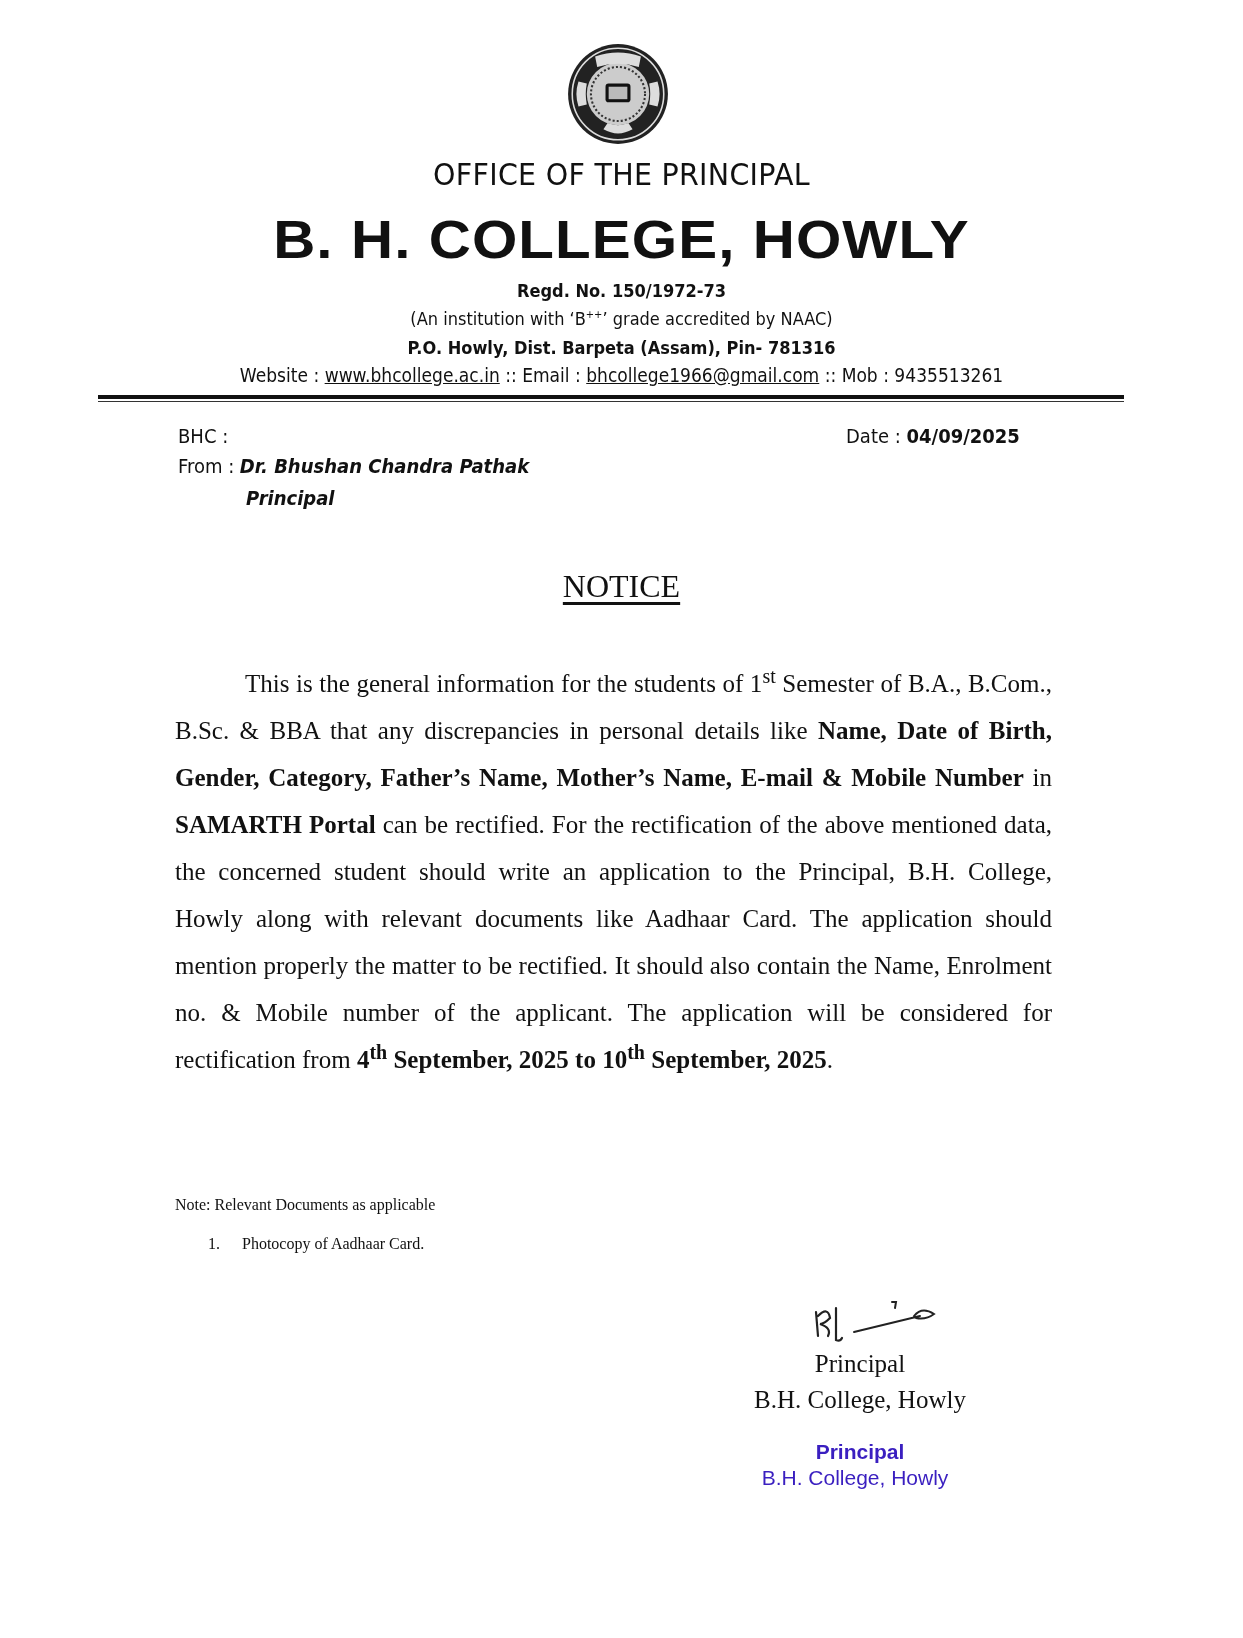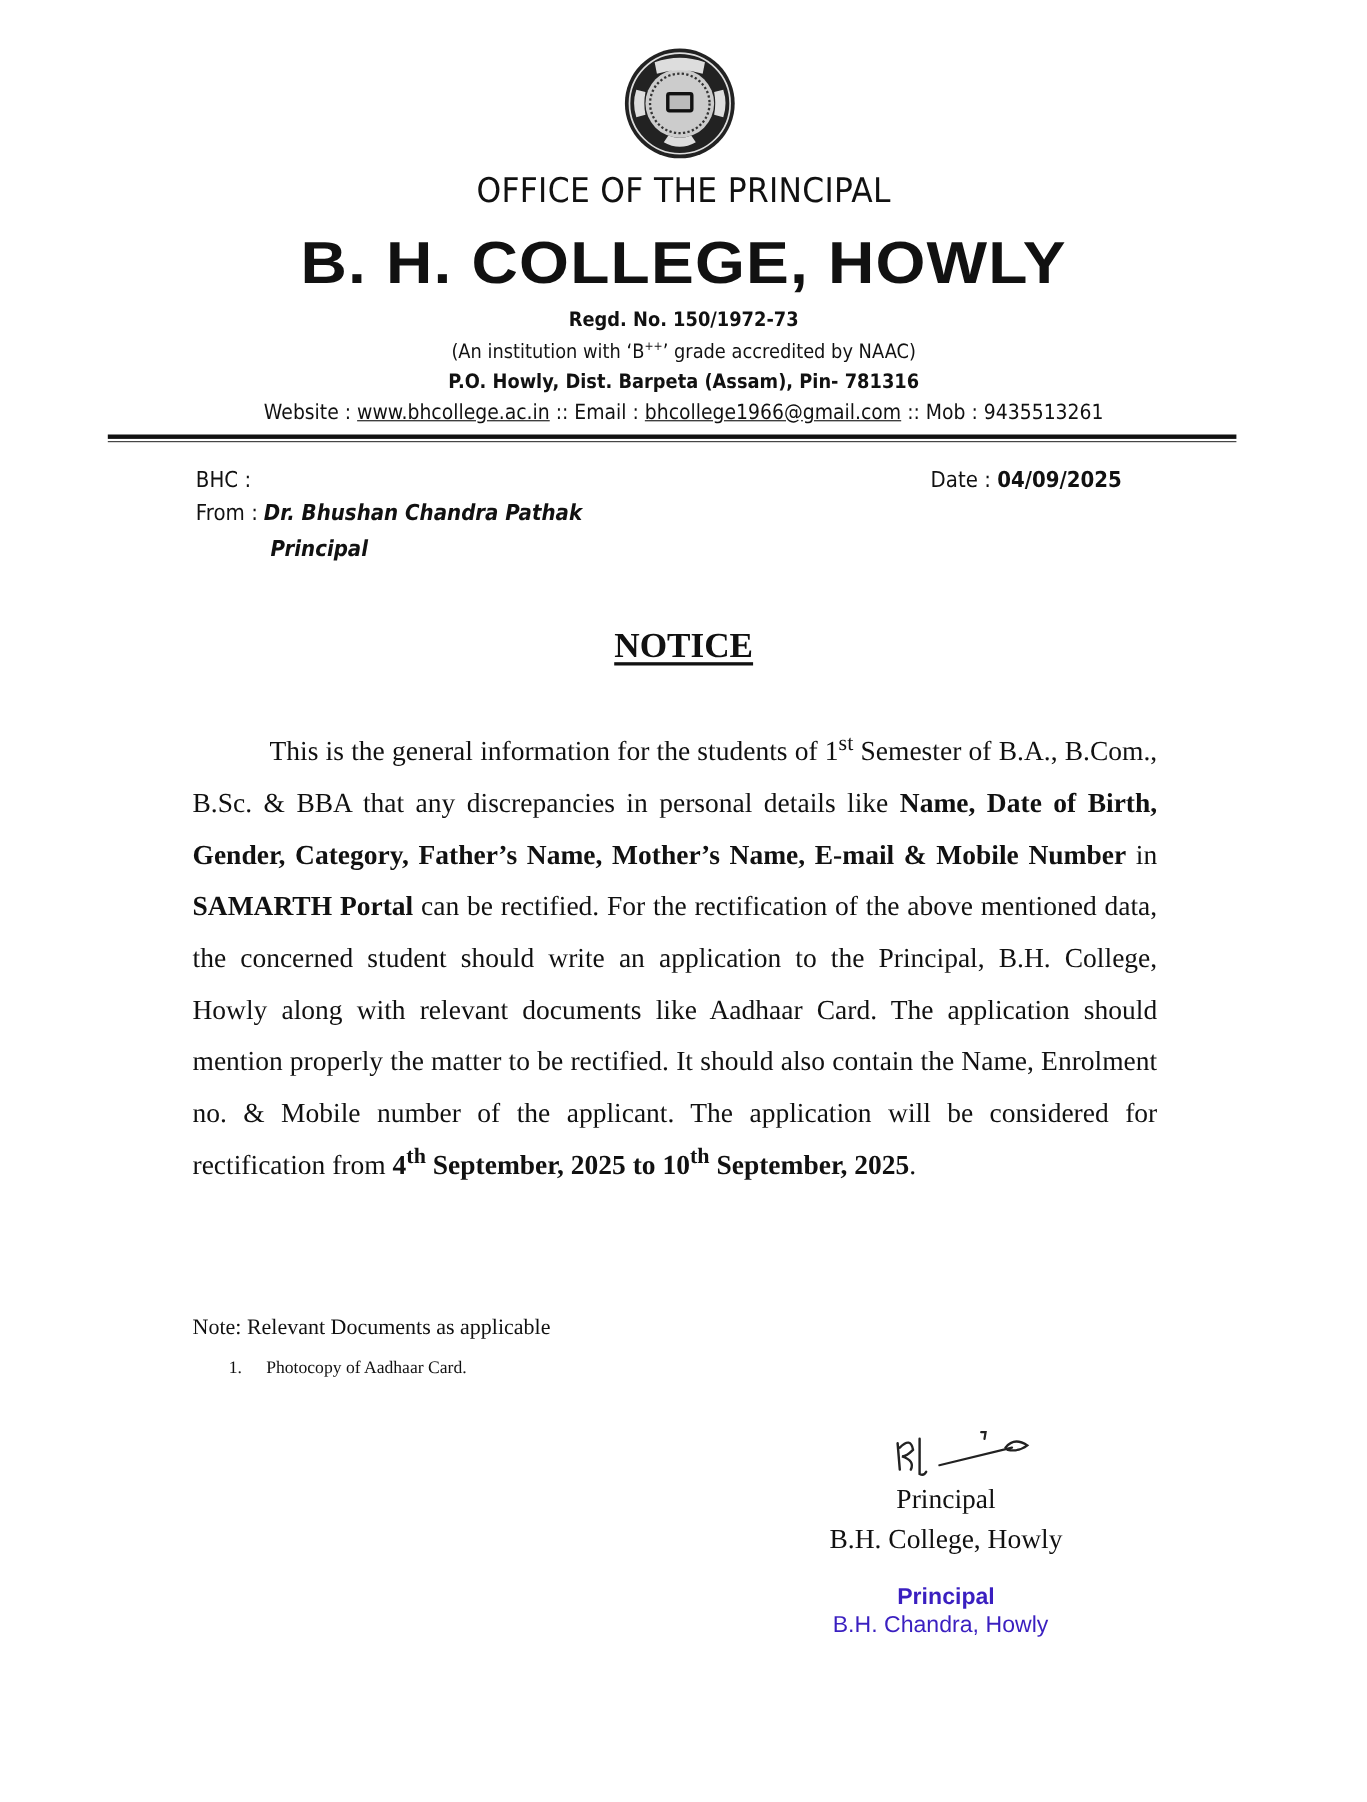--- a/index.html
+++ b/index.html
@@ -21,27 +21,27 @@
   #rule-thin { left: 98px; width: 1026px; top: 401px; height: 1px; background: #333; }
 
   .meta { font-family: "DejaVu Sans", sans-serif; font-size: 20px; transform-origin: left top; transform: scaleX(0.9); }
   #bhc { left: 178px; top: 424px; }
   #date { left: 846px; top: 424px; }
   #date b { font-weight: bold; }
   #from { left: 178px; top: 454px; }
   #from-name { font-weight: bold; font-style: italic; margin-left: 6px; }
   #from-title { left: 246px; top: 486px; font-weight: bold; font-style: italic; }
 
-  #notice { top: 568px; font-size: 32px; font-weight: bold; font-family: "Liberation Serif", serif; text-decoration: underline; text-underline-offset: 5px; }
+  #notice { top: 568px; font-size: 32px; font-weight: normal; font-family: "Liberation Serif", serif; text-decoration: underline; text-underline-offset: 5px; }
 
   #body-text { left: 175px; width: 877px; top: 660px; font-family: "Liberation Serif", serif; font-size: 25px; line-height: 47px; text-align: justify; }
   #body-text p { margin: 0; text-indent: 70px; }
   #body-text sup { font-size: 20px; line-height: 0; }
 
-  #note { left: 175px; top: 1196px; font-family: "Liberation Serif", serif; font-size: 20px; }
+  #note { left: 175px; top: 1196px; font-family: "Liberation Serif", serif; font-size: 16px; }
   #note-item { left: 208px; top: 1235px; font-family: "Liberation Serif", serif; font-size: 16px; }
   #note-item .num { display: inline-block; width: 34px; }
 
   #signature { left: 810px; top: 1298px; width: 140px; height: 50px; }
   #sig-title { left: 730px; width: 260px; text-align: center; top: 1350px; font-family: "Liberation Serif", serif; font-size: 25px; }
   #sig-org { left: 730px; width: 260px; text-align: center; top: 1386px; font-family: "Liberation Serif", serif; font-size: 25px; }
 
   .stamp { color: #3a1fc0; font-family: "Liberation Sans", sans-serif; font-weight: bold; text-align: center; }
   #stamp-title { left: 760px; width: 200px; top: 1440px; font-size: 21px; }
   #stamp-org { left: 740px; width: 230px; top: 1466px; font-size: 21px; font-weight: normal; }
@@ -88,13 +88,13 @@
 <div id="note-item" class="abs"><span class="num">1.</span><span>Photocopy of Aadhaar Card.</span></div>
 
 <svg id="signature" class="abs" viewBox="0 0 140 50">
   <path d="M6 14 L8 38 M8 18 Q18 8 20 20 Q14 26 10 26 Q22 30 18 38 M26 10 L26 42 Q30 44 32 40" fill="none" stroke="#222" stroke-width="2.2" stroke-linecap="round"></path>
   <path d="M44 34 L110 18 M104 18 Q112 8 124 16 Q116 22 106 20 M82 4 L86 4 L85 10" fill="none" stroke="#222" stroke-width="2" stroke-linecap="round"></path>
 </svg>
 <div id="sig-title" class="abs">Principal</div>
 <div id="sig-org" class="abs">B.H. College, Howly</div>
 
 <div id="stamp-title" class="abs stamp">Principal</div>
-<div id="stamp-org" class="abs stamp"><span>B.H. Chandra, </span><b>Howly</b></div>
+<div id="stamp-org" class="abs stamp"><span>B.H. College, </span><b>Howly</b></div>
 
 </body></html>

